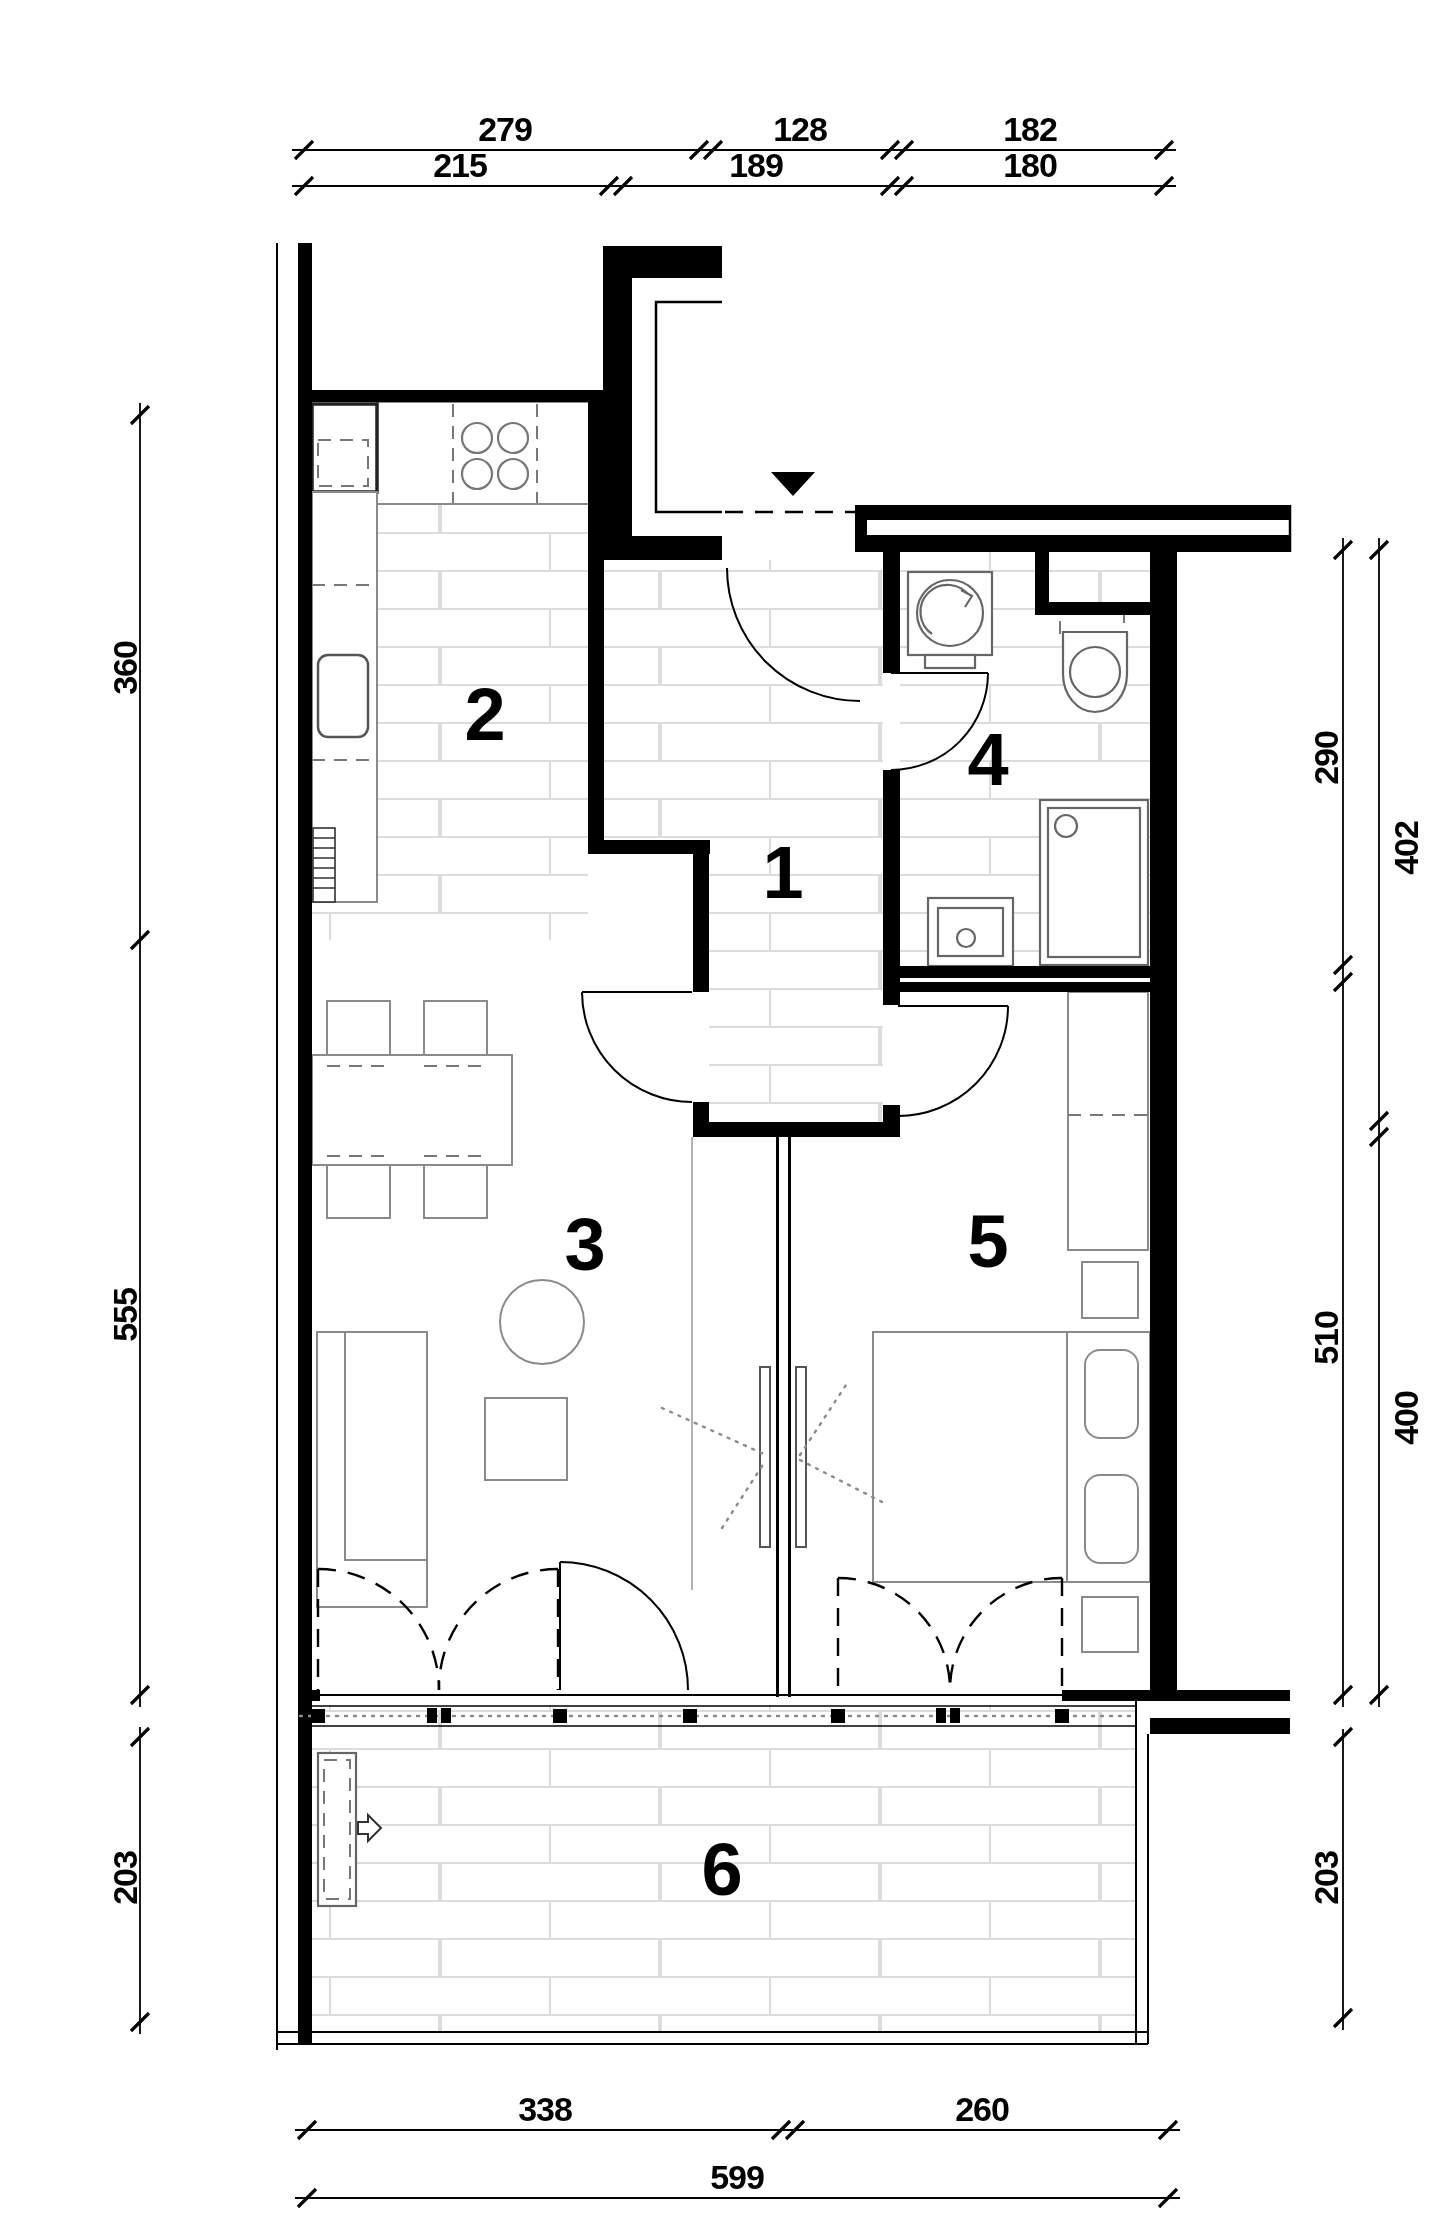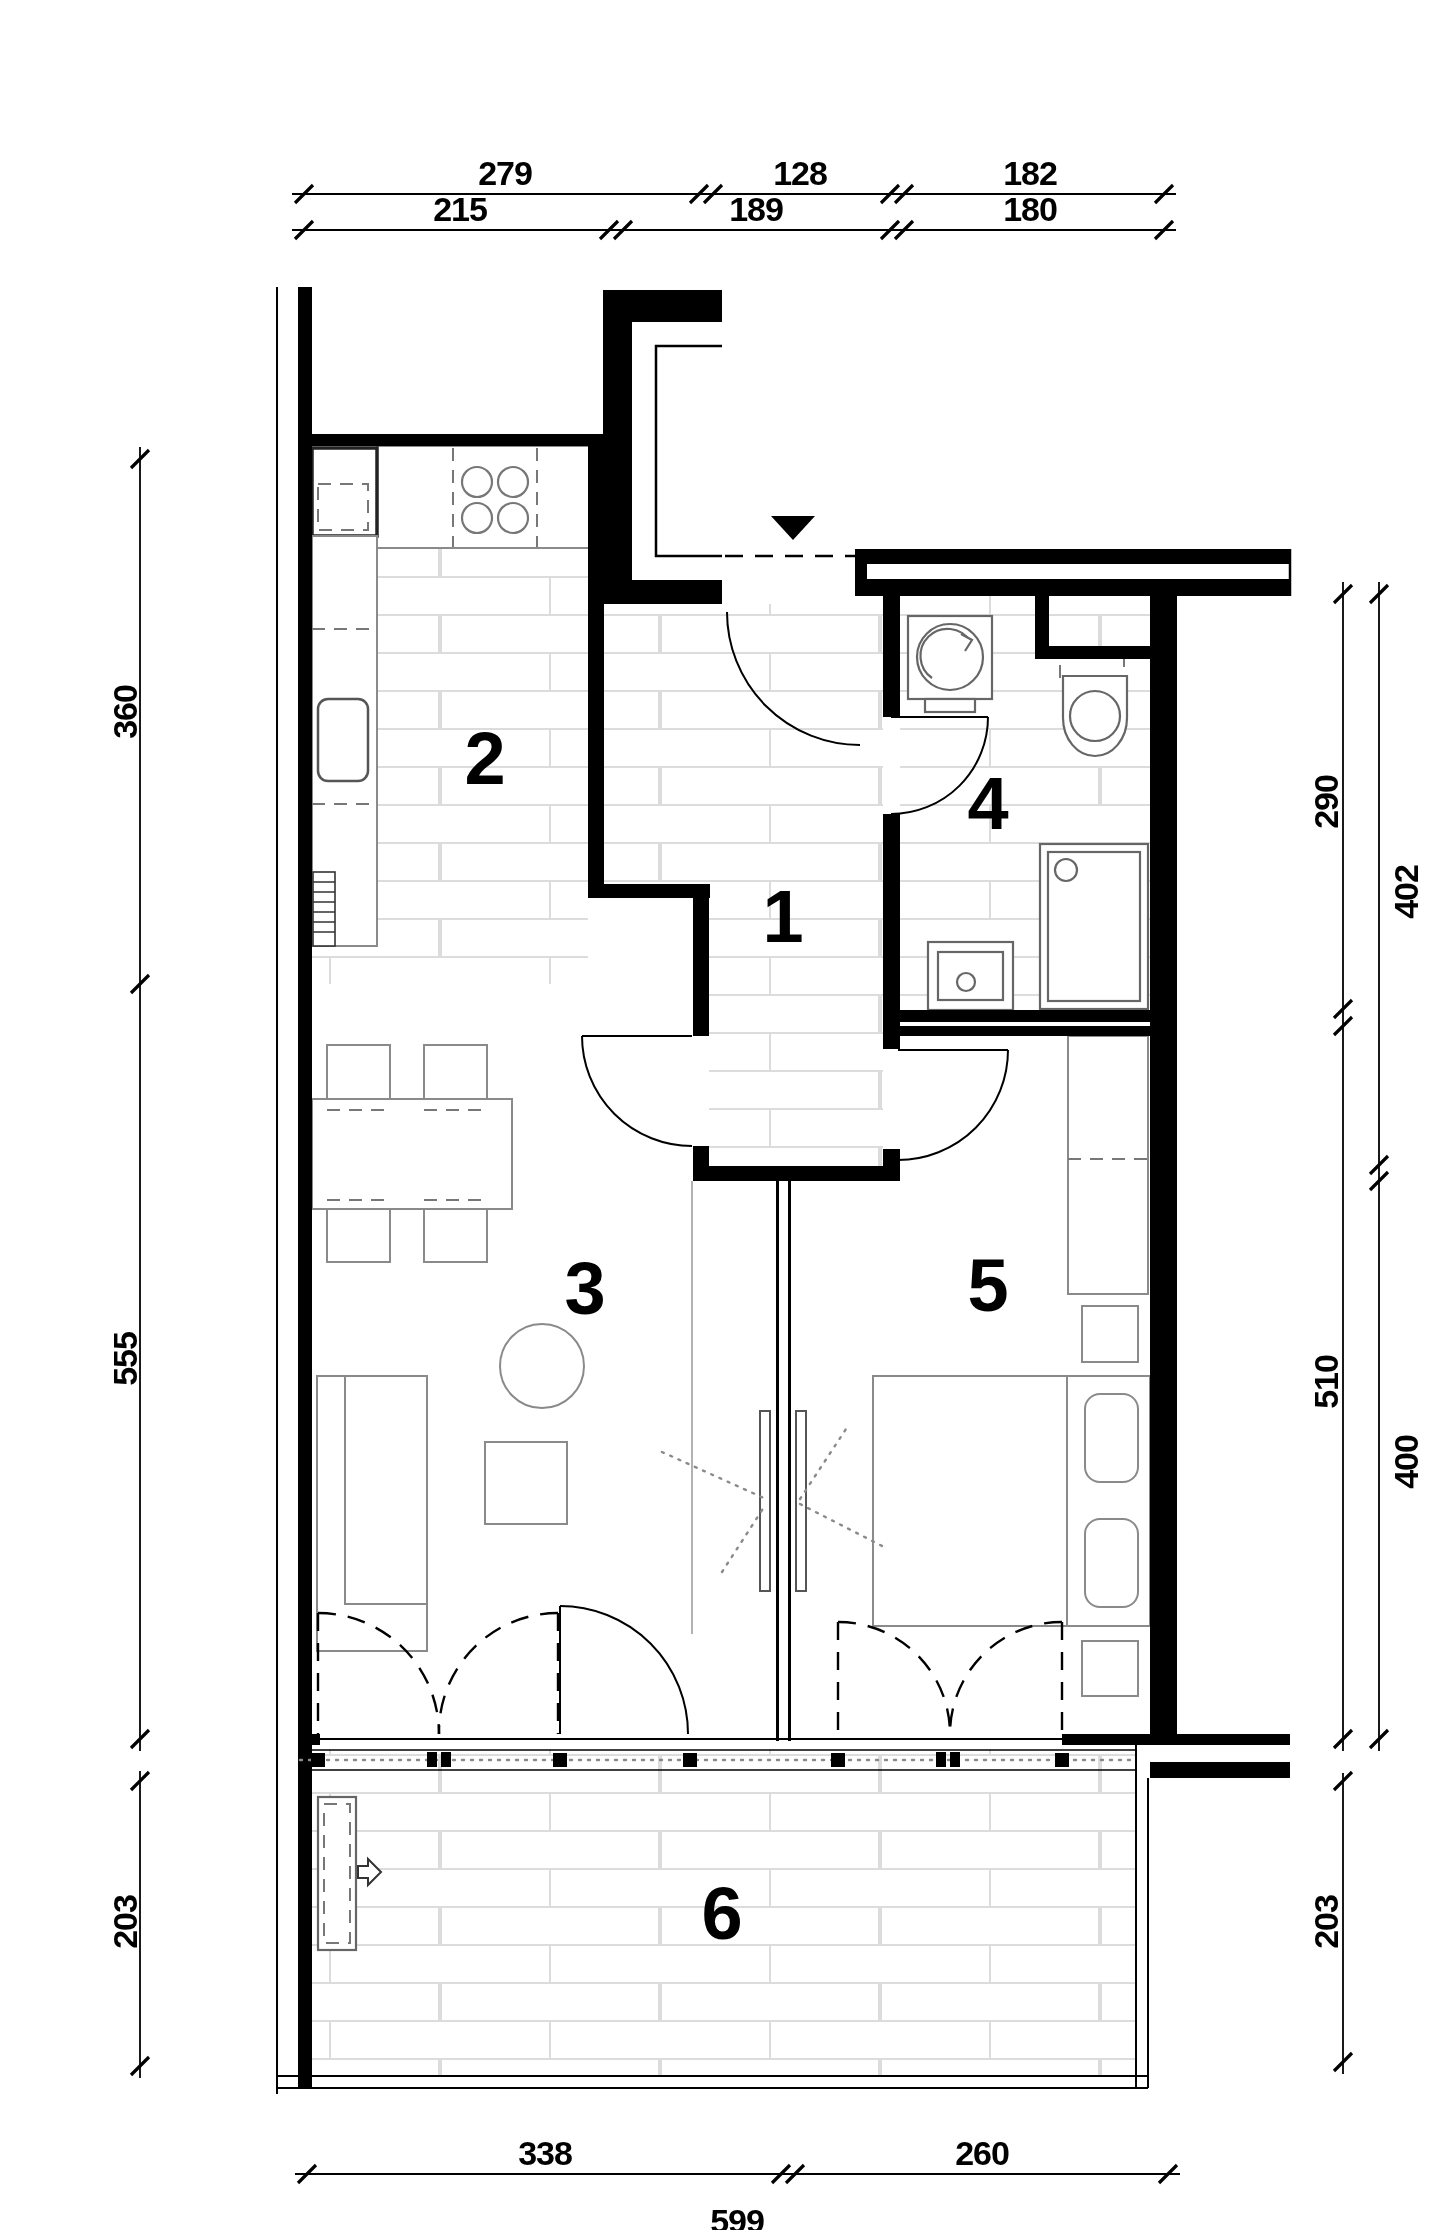--- a/index.html
+++ b/index.html
@@ -1,17 +1,17 @@
 <!DOCTYPE html>
 <html><head>
 <meta charset="utf-8">
 <style>
   html,body{margin:0;padding:0;background:#ffffff;}
   body{width:1450px;height:2230px;position:relative;font-family:"Liberation Sans",sans-serif;}
-  #plan-wrap{position:absolute;inset:0;margin-top:44px;}
+  #plan-wrap{position:absolute;inset:0;}
   svg{display:block;}
   text{font-family:"Liberation Sans",sans-serif;fill:#000;}
   .dim-label{font-size:34px;font-weight:bold;letter-spacing:-1px;}
   .room-label{font-size:74px;font-weight:bold;}
   .wall{fill:#000;stroke:none;}
   .dimline{stroke:#000;stroke-width:1.8;fill:none;}
   .tick{stroke:#000;stroke-width:3.2;fill:none;}
   .furn{stroke:#8a8a8a;stroke-width:2;fill:#fff;}
   .furnline{stroke:#8a8a8a;stroke-width:2;fill:none;}
   .fix{stroke:#666;stroke-width:2.2;fill:#fff;}

